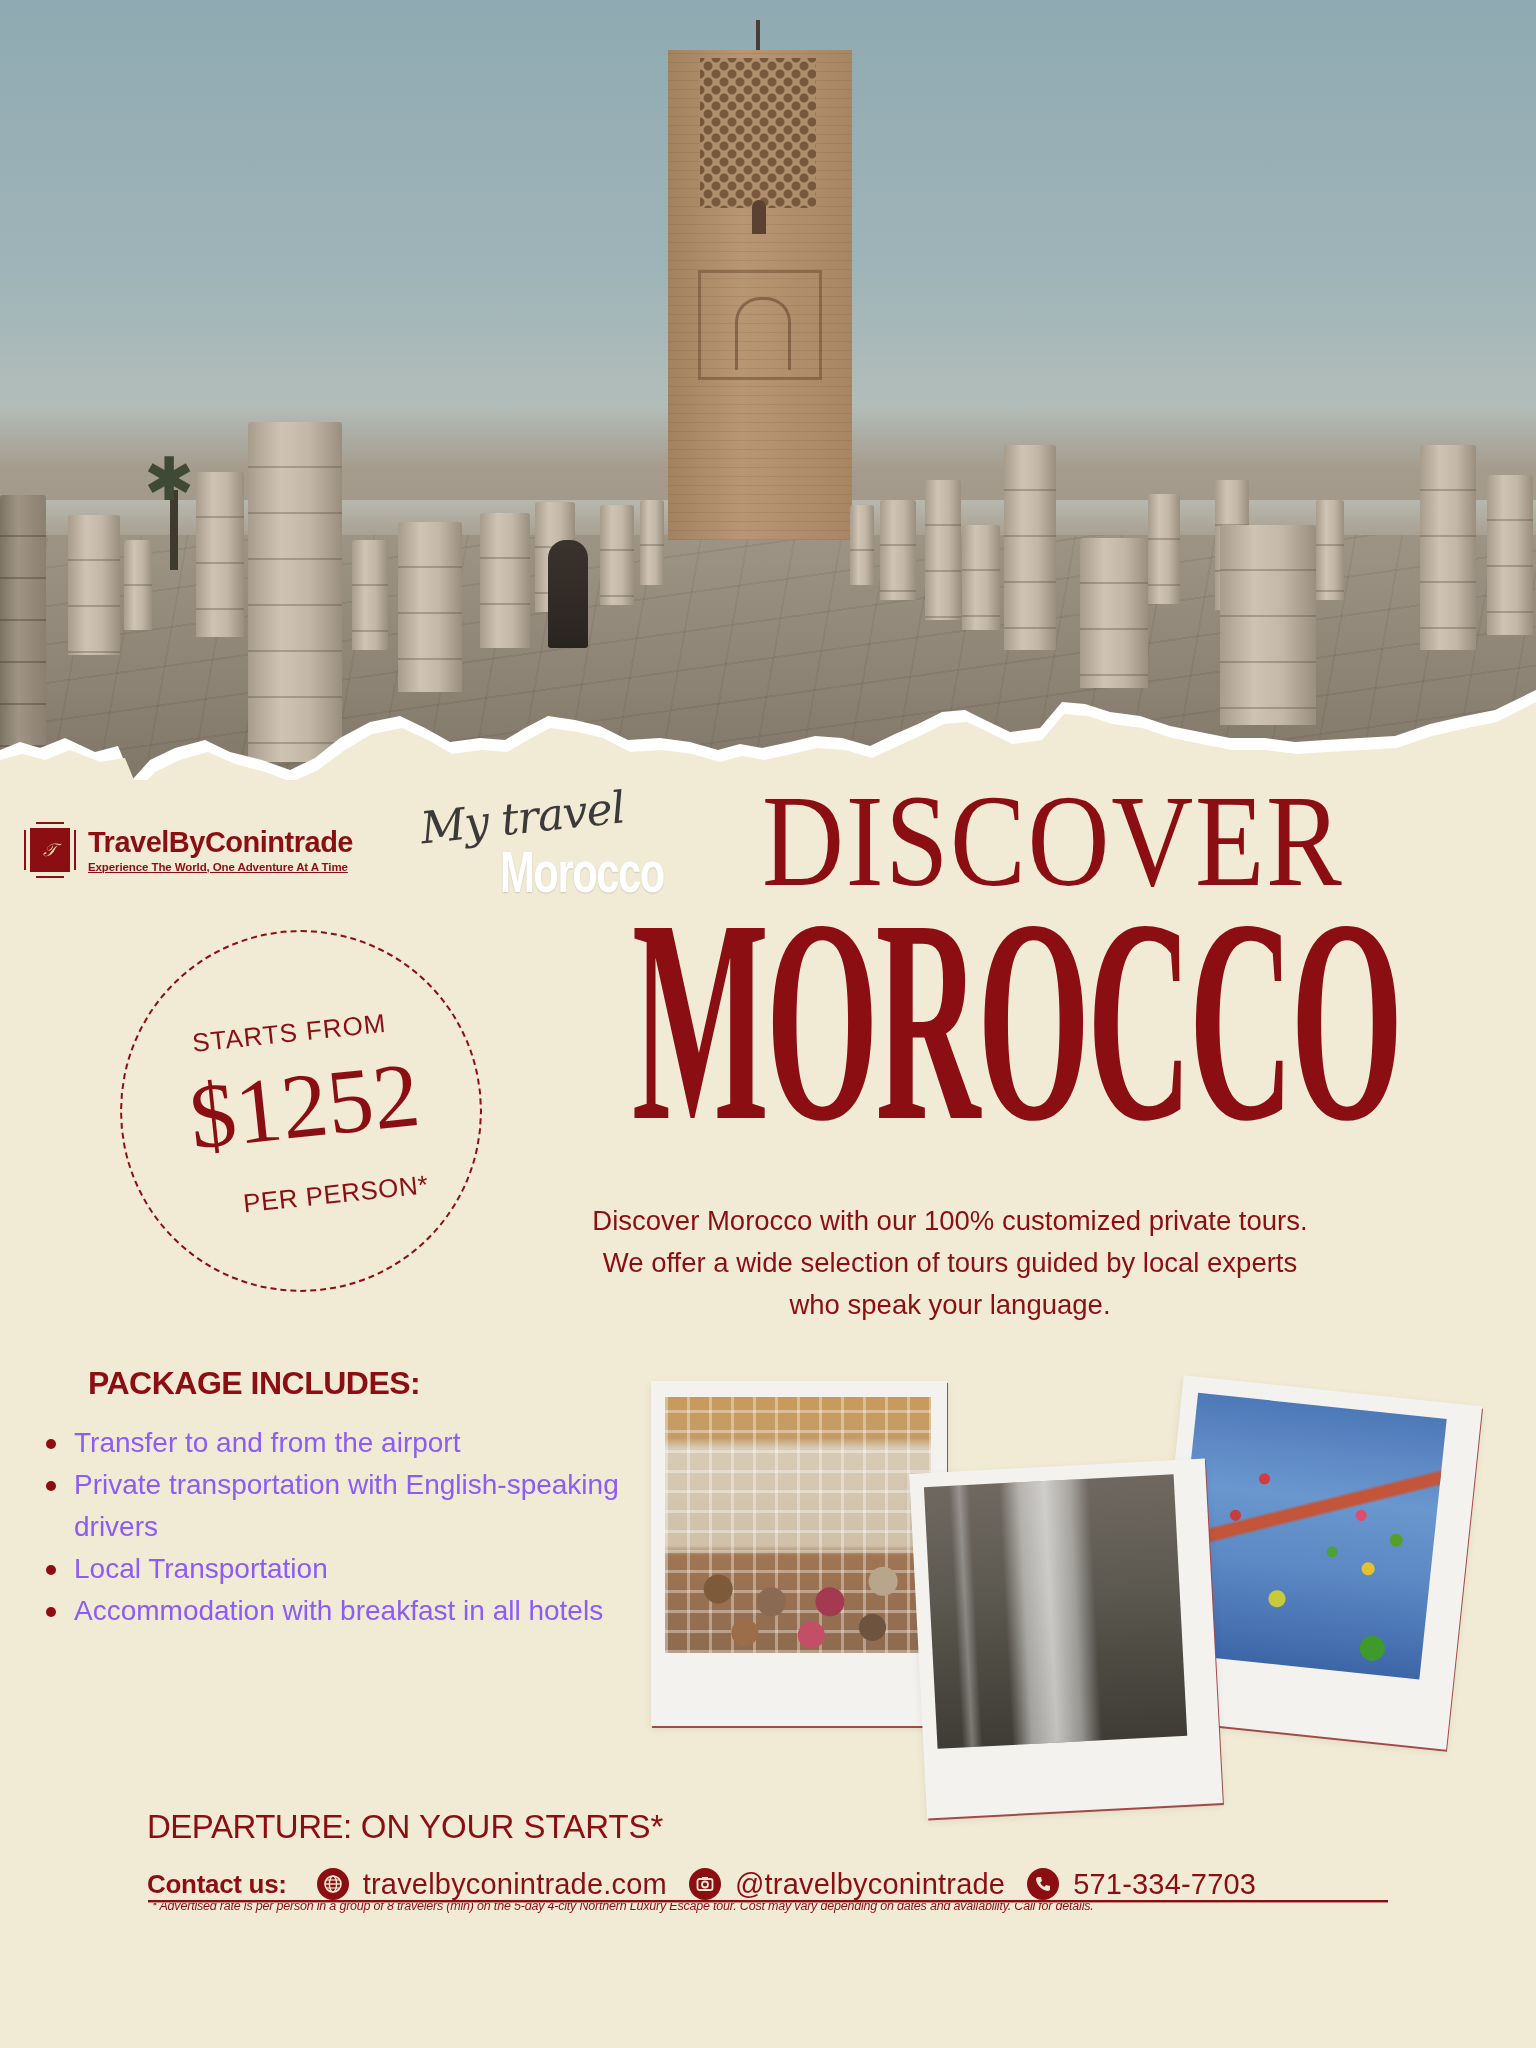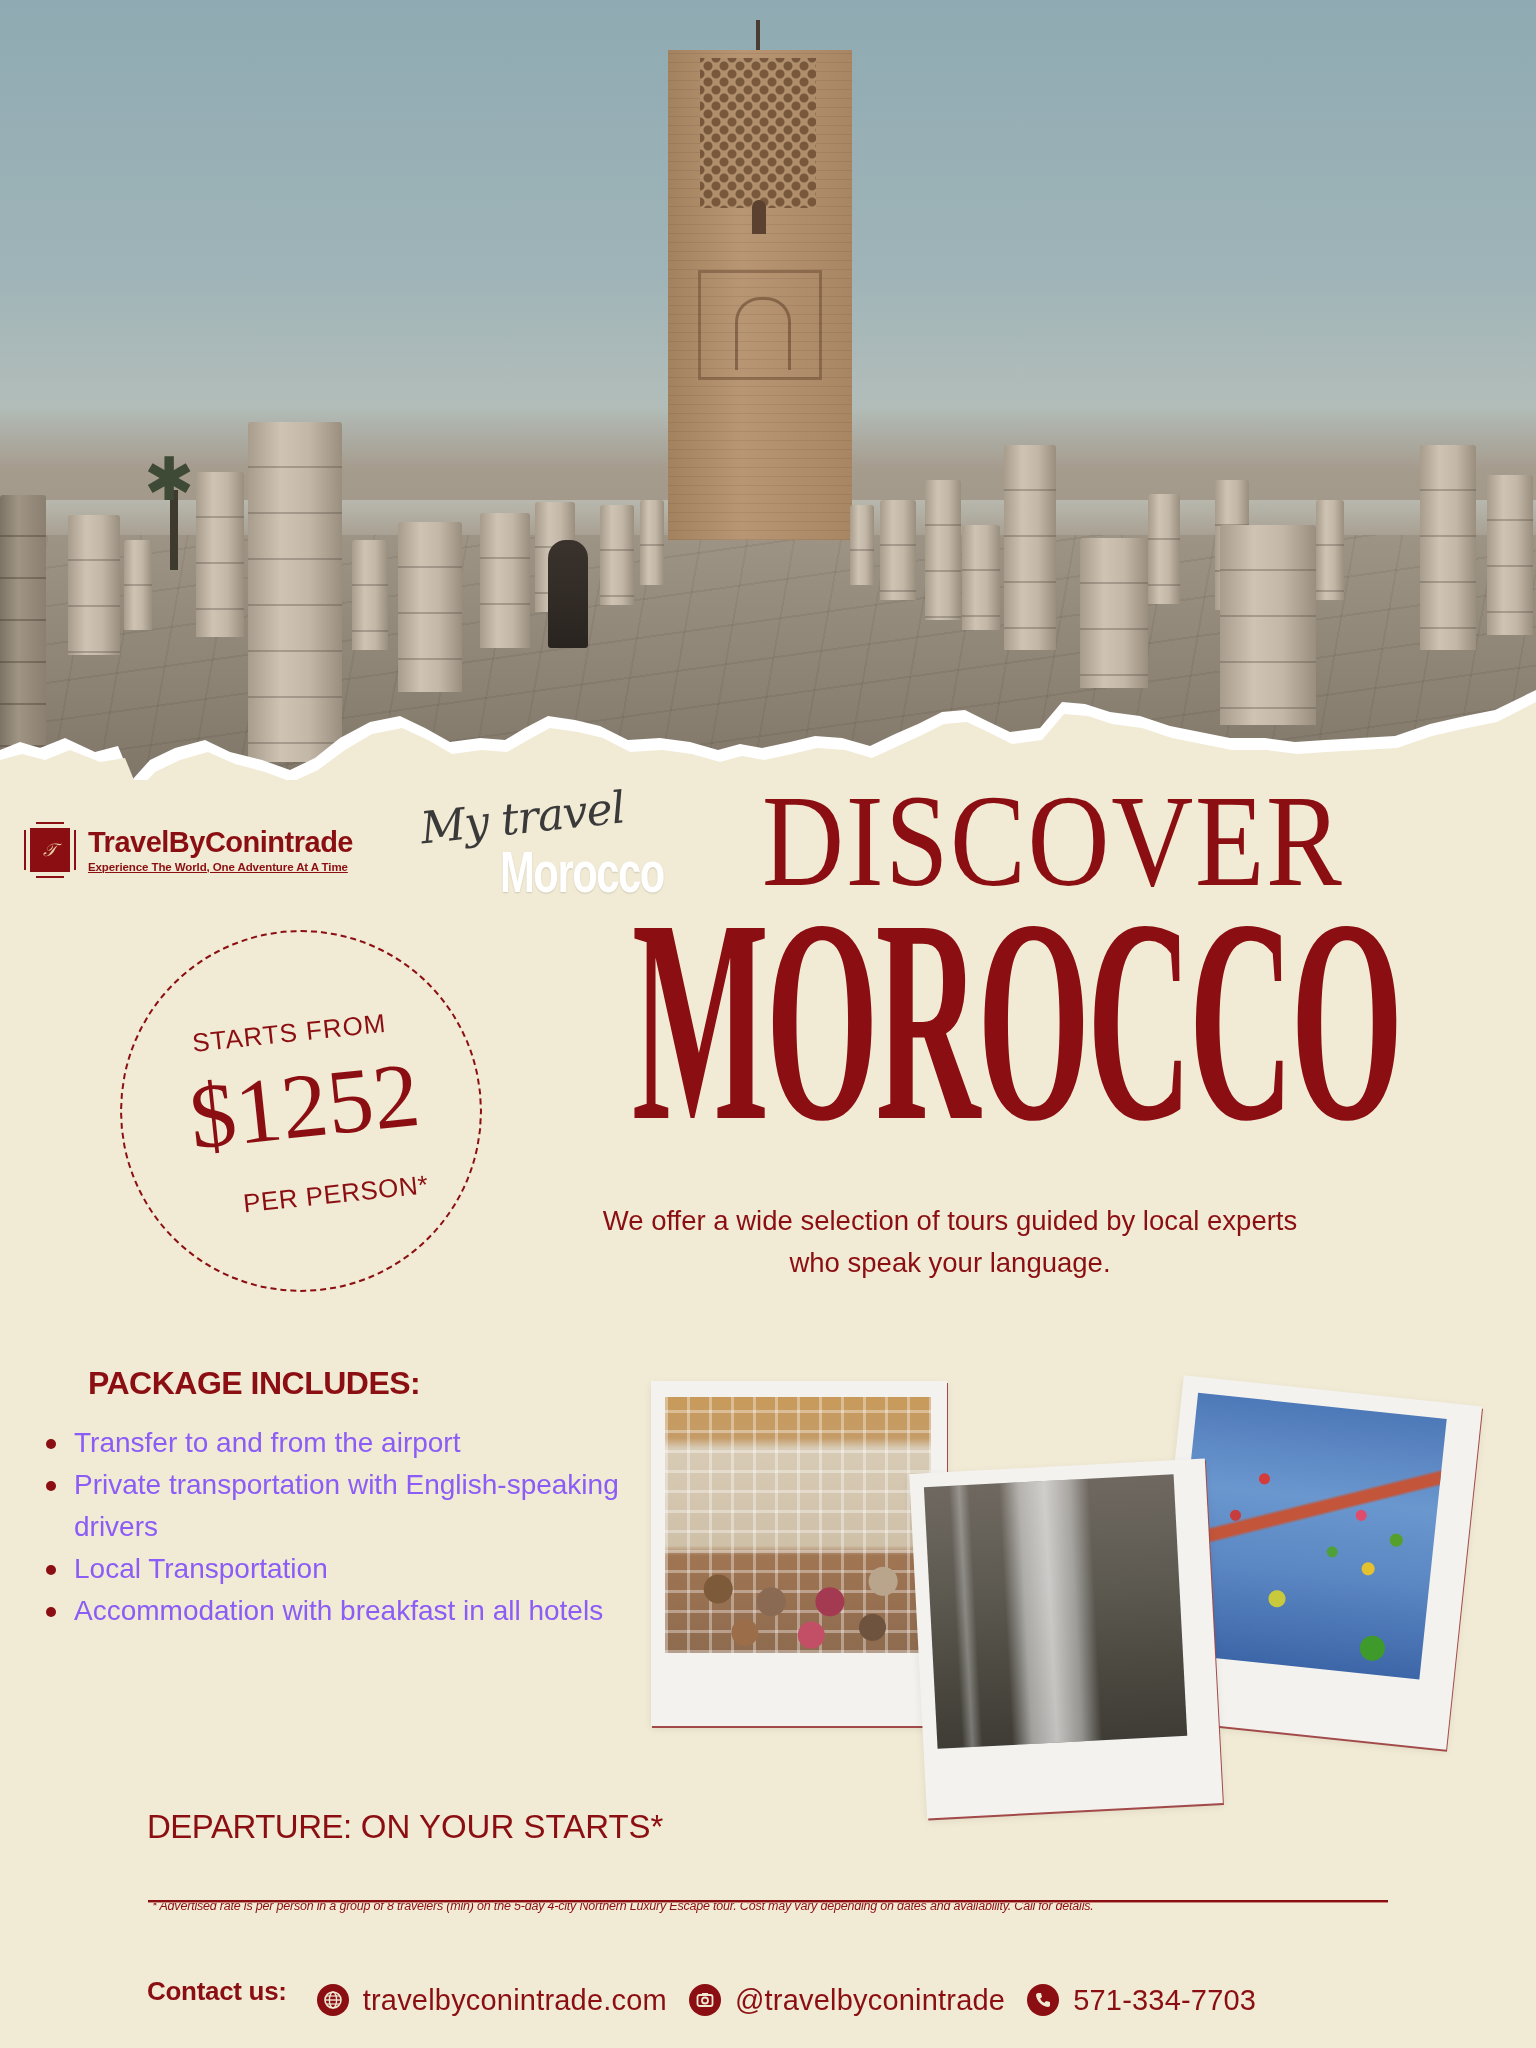--- a/index.html
+++ b/index.html
@@ -209,21 +209,21 @@
     position: absolute; left: 152px; top: 1879px; font-size: 12.5px; font-style: italic; color: #8b0e12;
     letter-spacing: -0.2px;
     margin-top: 20px;
   }
   .rule {
     position: absolute; left: 148px; top: 1900px; width: 1240px; height: 3px; background: #8b0e12;
     border-bottom: 1px solid #c98a80;
   }
 
   
-  .contact { position: absolute; left: 147px; top: 1976px; display: flex; height: 48px; }
+  .contact { position: absolute; left: 147px; top: 1860px; display: flex; align-items: center; height: 48px; }
   .contact-label { font-weight: bold; font-size: 26px; color: #8b0e12; margin-right: 30px; letter-spacing: -0.3px; }
   .contact-item { display: flex; align-items: center; margin-right: 22px; }
   .c-icon {
     width: 32px; height: 32px; border-radius: 50%; background: #8b0e12; color: #f1ead4;
     display: flex; align-items: center; justify-content: center; margin-right: 14px; flex: none;
   }
   .c-text { font-size: 29px; color: #8b0e12; letter-spacing: 0.2px; }
 </style>
 </head>
 <body>
@@ -293,20 +293,21 @@
 
 <div class="price-circle">
   <div class="price-inner">
     <div class="p-starts">STARTS FROM</div>
     <div class="p-amount">$1252</div>
     <div class="p-per">PER PERSON*</div>
   </div>
 </div>
 
 <div class="desc">
+  <div>Discover Morocco with our 100% customized private tours.</div>
   <div>We offer a wide selection of tours guided by local experts</div>
   <div>who speak your language.</div>
 </div>
 
 <div class="pkg-title">PACKAGE INCLUDES:</div>
 <ul class="pkg-list">
   <li>Transfer to and from the airport</li>
   <li>Private transportation with English-speaking drivers</li>
   <li>Local Transportation</li>
   <li>Accommodation with breakfast in all hotels</li>

